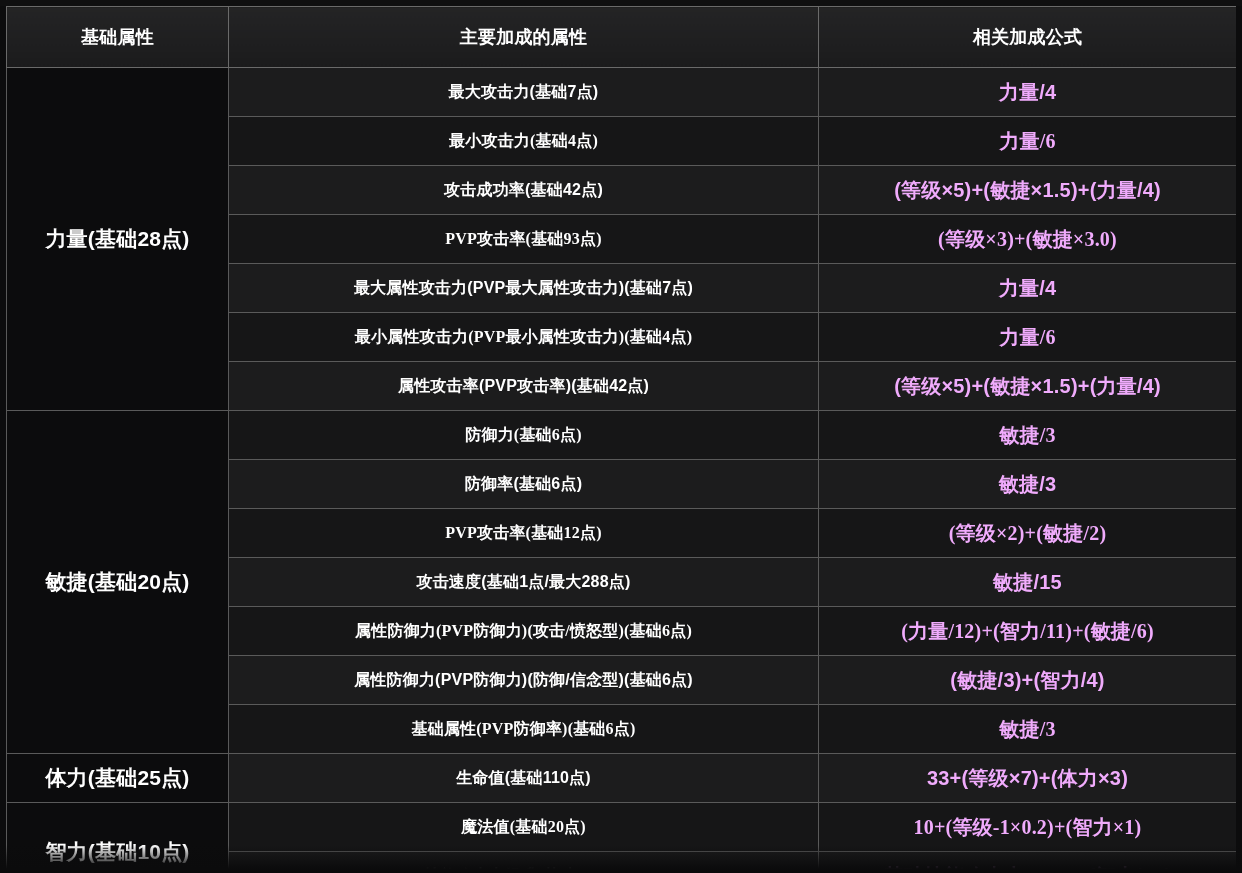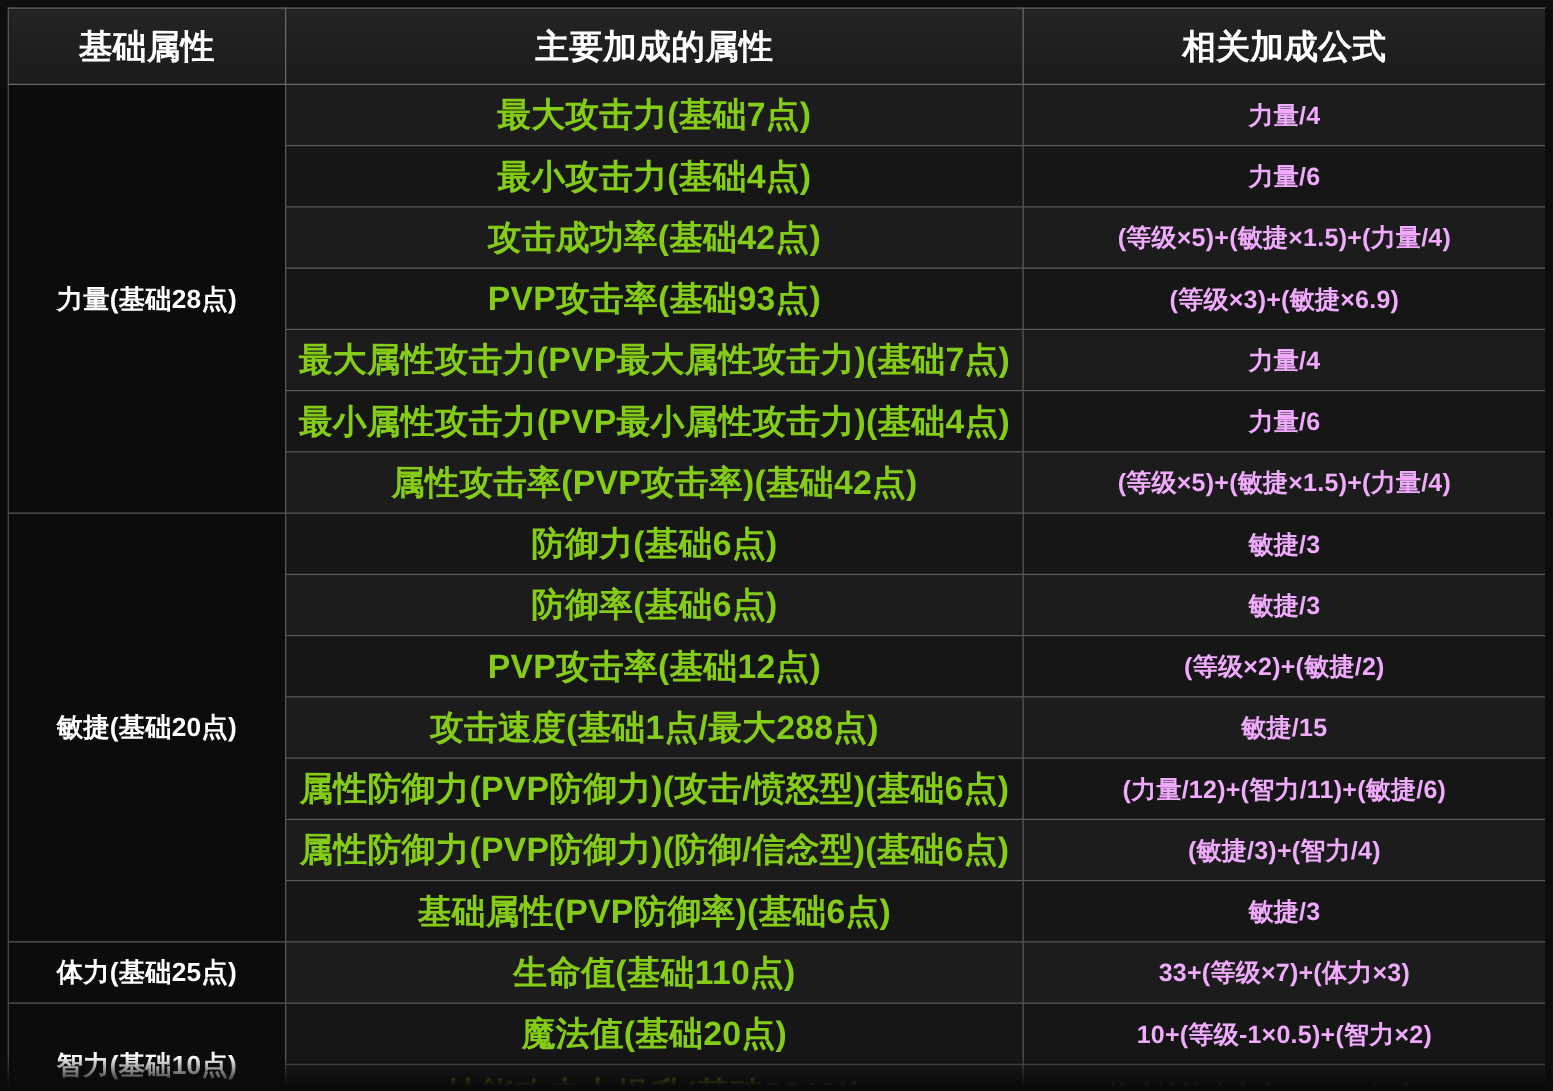--- a/index.html
+++ b/index.html
@@ -34,47 +34,48 @@
   th, td {
     border: 1px solid #5a5a5a;
     text-align: center;
     vertical-align: middle;
     font-weight: bold;
     letter-spacing: 0.2px;
   }
   thead th {
     background: linear-gradient(180deg, #242425 0%, #1b1b1c 100%);
     color: #ffffff;
-    font-size: 27px;
+    font-size: 18px;
     height: 52px;
     padding: 4px 6px;
     border-color: #6a6a6a;
   }
   td.group {
     background: #0c0c0d;
     color: #ffffff;
     font-size: 21px;
     padding: 6px 12px;
   }
   td.mid {
     background: #1c1c1d;
-    color: #84cc16;
-    font-size: 27px;
+    color: #ffffff;
+    font-size: 16px;
     height: 40px;
     padding: 4px 8px;
   }
   td.formula {
     background: #1c1c1d;
     color: #f0abfc;
     font-size: 20px;
     height: 40px;
     padding: 4px 8px;
   }
   tr.alt td.mid, tr.alt td.formula {
     background: #161617;
+    font-family: Liberation Serif, serif;
   }
   .bottom-fade {
     position: absolute;
     left: 0;
     right: 0;
     bottom: 0;
     height: 34px;
     background: linear-gradient(180deg, rgba(13,13,14,0) 0%, #0b0b0c 70%, #080809 100%);
     pointer-events: none;
   }
@@ -119,21 +120,21 @@
       <tr class="alt">
         <td class="mid">最小攻击力(基础4点)</td>
         <td class="formula">力量/6</td>
       </tr>
       <tr>
         <td class="mid">攻击成功率(基础42点)</td>
         <td class="formula">(等级×5)+(敏捷×1.5)+(力量/4)</td>
       </tr>
       <tr class="alt">
         <td class="mid">PVP攻击率(基础93点)</td>
-        <td class="formula">(等级×3)+(敏捷×6.9)</td>
+        <td class="formula">(等级×3)+(敏捷×3.0)</td>
       </tr>
       <tr>
         <td class="mid">最大属性攻击力(PVP最大属性攻击力)(基础7点)</td>
         <td class="formula">力量/4</td>
       </tr>
       <tr class="alt">
         <td class="mid">最小属性攻击力(PVP最小属性攻击力)(基础4点)</td>
         <td class="formula">力量/6</td>
       </tr>
       <tr>
@@ -173,21 +174,21 @@
 
       <tr>
         <td class="group" rowspan="1">体力(基础25点)</td>
         <td class="mid">生命值(基础110点)</td>
         <td class="formula">33+(等级×7)+(体力×3)</td>
       </tr>
 
       <tr class="alt">
         <td class="group" rowspan="2">智力(基础10点)</td>
         <td class="mid">魔法值(基础20点)</td>
-        <td class="formula">10+(等级-1×0.5)+(智力×2)</td>
+        <td class="formula">10+(等级-1×0.2)+(智力×1)</td>
       </tr>
       <tr>
         <td class="mid">技能攻击力提升(基础201%)</td>
         <td class="formula">基础技能攻击力200%+(智力/10)</td>
       </tr>
 
     </tbody>
   </table>
 
   <div class="bottom-fade"></div>

